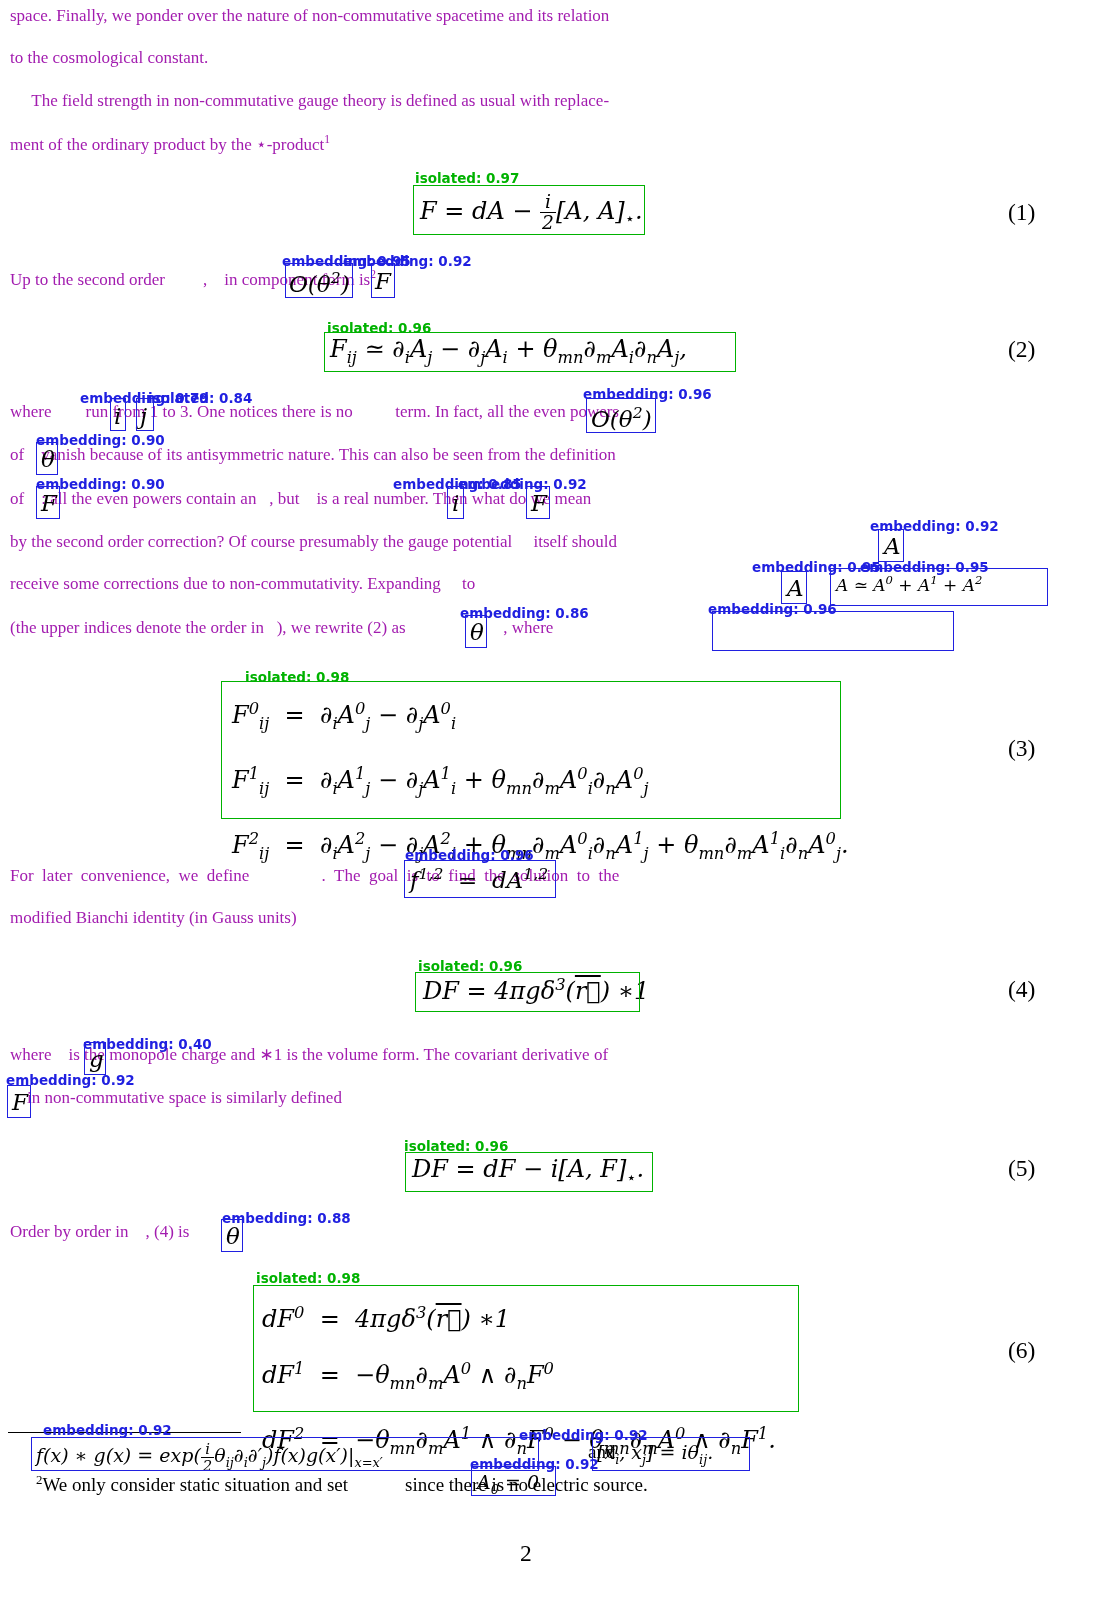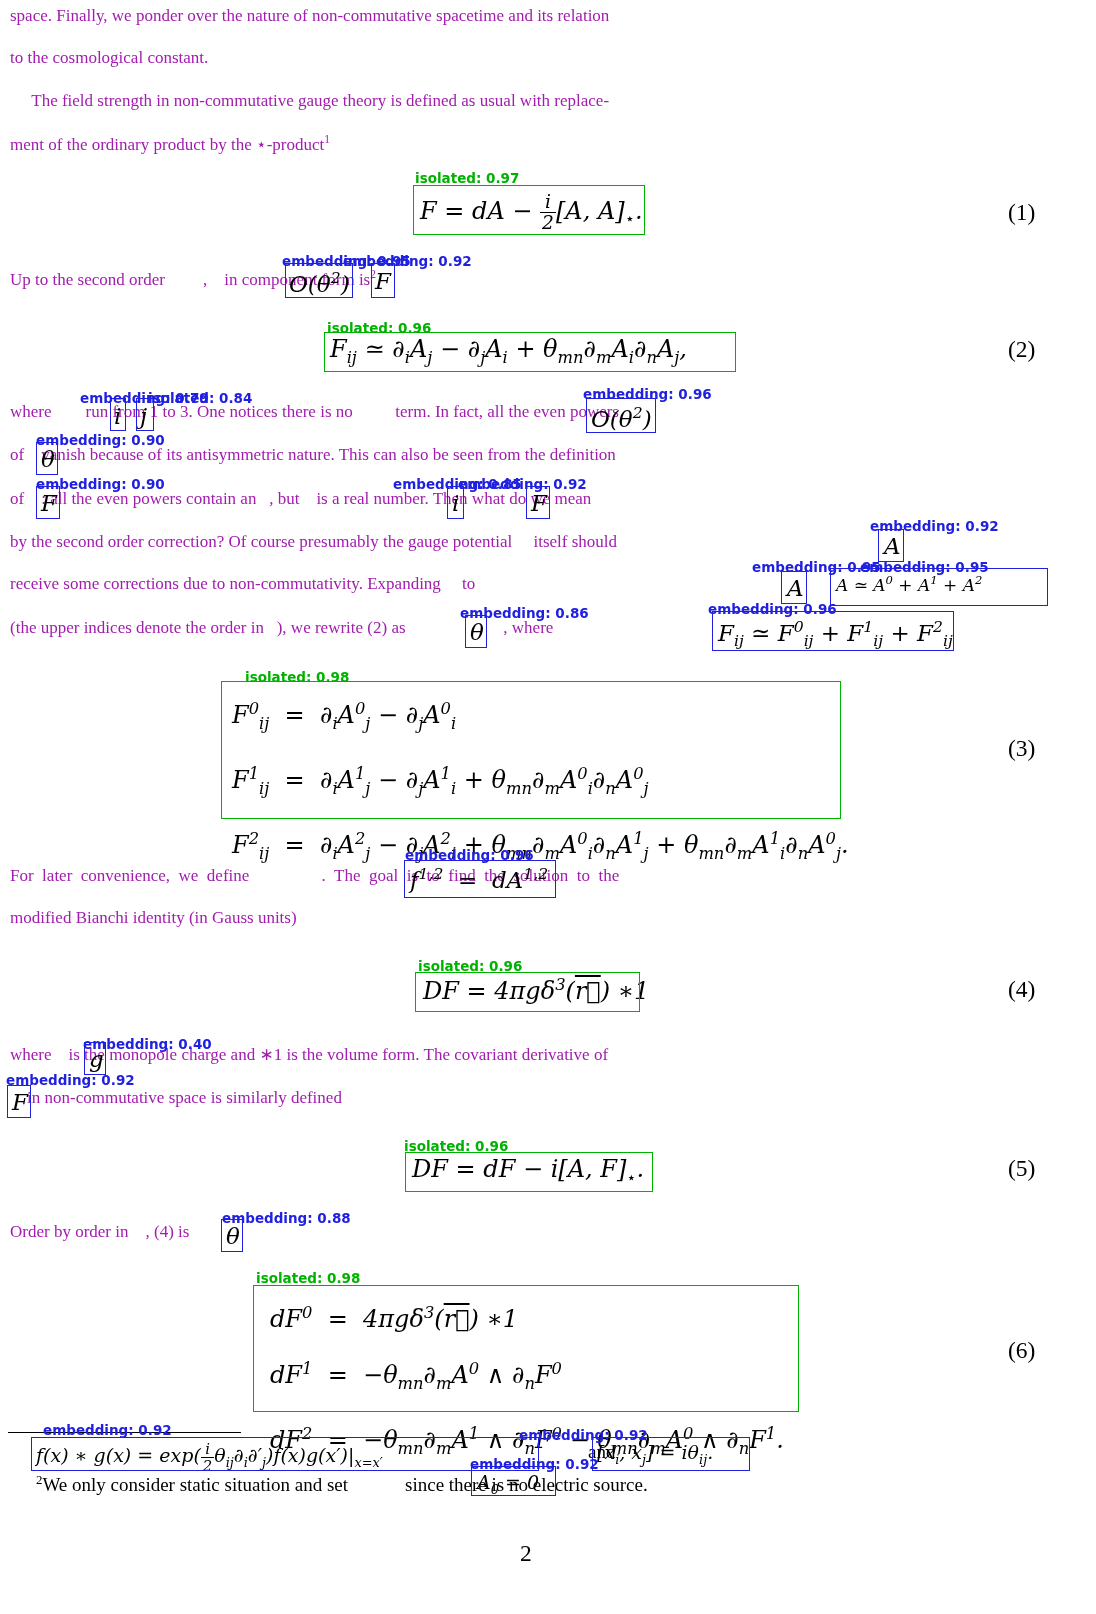--- a/index.html
+++ b/index.html
@@ -173,21 +173,20 @@
   <div class="box-blue" style="left:781px; top:571px; width:26px; height:33px;"></div>
   <div class="lbl lbl-blue" style="left:752px; top:559px;">embedding: 0.95</div>
   <div class="mathline" style="left:836px; top:573px; font-size:17px;">A ≃ A<span class="sup">0</span> + A<span class="sup">1</span> + A<span class="sup">2</span></div>
   <div class="box-blue" style="left:830px; top:568px; width:218px; height:38px;"></div>
   <div class="lbl lbl-blue" style="left:860px; top:559px;">embedding: 0.95</div>
 
   <div class="line" style="left:10px; top:618px;">(the upper indices denote the order in&nbsp;&nbsp;&nbsp;), we rewrite (2) as&nbsp;&nbsp;&nbsp;&nbsp;&nbsp;&nbsp;&nbsp;&nbsp;&nbsp;&nbsp;&nbsp;&nbsp;&nbsp;&nbsp;&nbsp;&nbsp;&nbsp;&nbsp;&nbsp;&nbsp;&nbsp;&nbsp;&nbsp;, where</div>
   <div class="mathline" style="left:470px; top:619px; font-size:23px;">θ</div>
   <div class="box-blue" style="left:465px; top:615px; width:22px; height:33px;"></div>
   <div class="lbl lbl-blue" style="left:460px; top:605px;">embedding: 0.86</div>
-  <div class="mathline" style="left:718px; top:617px; font-size:23px;">F<span class="sub">ij</span> ≃ F<span class="sup">0</span><span class="sub">ij</span> + F<span class="sup">1</span><span class="sub">ij</span> + F<span class="sup">2</span><span class="sub">ij</span></div>
   <div class="box-blue" style="left:712px; top:611px; width:242px; height:40px;"></div>
   <div class="lbl lbl-blue" style="left:708px; top:601px;">embedding: 0.96</div>
 
   <div class="box-green" style="left:221px; top:681px; width:620px; height:138px;"></div>
   <div class="lbl lbl-green" style="left:245px; top:669px;">isolated: 0.98</div>
   <div class="eqblock" style="left:232px; top:684px;">
     <div>F<span class="sup">0</span><span class="sub">ij</span> &nbsp;=&nbsp; ∂<span class="sub">i</span>A<span class="sup">0</span><span class="sub">j</span> − ∂<span class="sub">j</span>A<span class="sup">0</span><span class="sub">i</span></div>
     <div>F<span class="sup">1</span><span class="sub">ij</span> &nbsp;=&nbsp; ∂<span class="sub">i</span>A<span class="sup">1</span><span class="sub">j</span> − ∂<span class="sub">j</span>A<span class="sup">1</span><span class="sub">i</span> + θ<span class="sub">mn</span>∂<span class="sub">m</span>A<span class="sup">0</span><span class="sub">i</span>∂<span class="sub">n</span>A<span class="sup">0</span><span class="sub">j</span></div>
     <div>F<span class="sup">2</span><span class="sub">ij</span> &nbsp;=&nbsp; ∂<span class="sub">i</span>A<span class="sup">2</span><span class="sub">j</span> − ∂<span class="sub">j</span>A<span class="sup">2</span><span class="sub">i</span> + θ<span class="sub">mn</span>∂<span class="sub">m</span>A<span class="sup">0</span><span class="sub">i</span>∂<span class="sub">n</span>A<span class="sup">1</span><span class="sub">j</span> + θ<span class="sub">mn</span>∂<span class="sub">m</span>A<span class="sup">1</span><span class="sub">i</span>∂<span class="sub">n</span>A<span class="sup">0</span><span class="sub">j</span>.</div>
   </div>
@@ -220,21 +219,21 @@
   <div class="lbl lbl-green" style="left:404px; top:1138px;">isolated: 0.96</div>
   <div class="eqnum" style="left:1008px; top:1155px;">(5)</div>
 
   <div class="line" style="left:10px; top:1222px;">Order by order in&nbsp;&nbsp;&nbsp;&nbsp;, (4) is</div>
   <div class="mathline" style="left:226px; top:1223px; font-size:23px;">θ</div>
   <div class="box-blue" style="left:221px; top:1219px; width:22px; height:33px;"></div>
   <div class="lbl lbl-blue" style="left:222px; top:1210px;">embedding: 0.88</div>
 
   <div class="box-green" style="left:253px; top:1285px; width:546px; height:127px;"></div>
   <div class="lbl lbl-green" style="left:256px; top:1270px;">isolated: 0.98</div>
-  <div class="eqblock" style="left:262px; top:1288px;margin-left:8px;">
+  <div class="eqblock" style="left:262px; top:1288px;">
     <div>dF<span class="sup">0</span> &nbsp;=&nbsp; 4πgδ<span class="sup">3</span>(<span style="text-decoration:overline;">r</span>⃗) ∗1</div>
     <div>dF<span class="sup">1</span> &nbsp;=&nbsp; −θ<span class="sub">mn</span>∂<span class="sub">m</span>A<span class="sup">0</span> ∧ ∂<span class="sub">n</span>F<span class="sup">0</span></div>
     <div>dF<span class="sup">2</span> &nbsp;=&nbsp; −θ<span class="sub">mn</span>∂<span class="sub">m</span>A<span class="sup">1</span> ∧ ∂<span class="sub">n</span>F<span class="sup">0</span> − θ<span class="sub">mn</span>∂<span class="sub">m</span>A<span class="sup">0</span> ∧ ∂<span class="sub">n</span>F<span class="sup">1</span>.</div>
   </div>
   <div class="eqnum" style="left:1008px; top:1337px;">(6)</div>
 
   <div class="footnote-rule" style="left:8px; top:1432px; width:233px;"></div>
 
   <div class="fn" style="left:36px; top:1441px;">
     <span style="font-family:'DejaVu Serif',serif; font-style:italic;">f(x) ∗ g(x) = exp(<span class="frac"><span class="num">i</span><span class="den">2</span></span>θ<span class="sub">ij</span>∂<span class="sub">i</span>∂′<span class="sub">j</span>)f(x)g(x′)|<span class="sub">x=x′</span></span>

